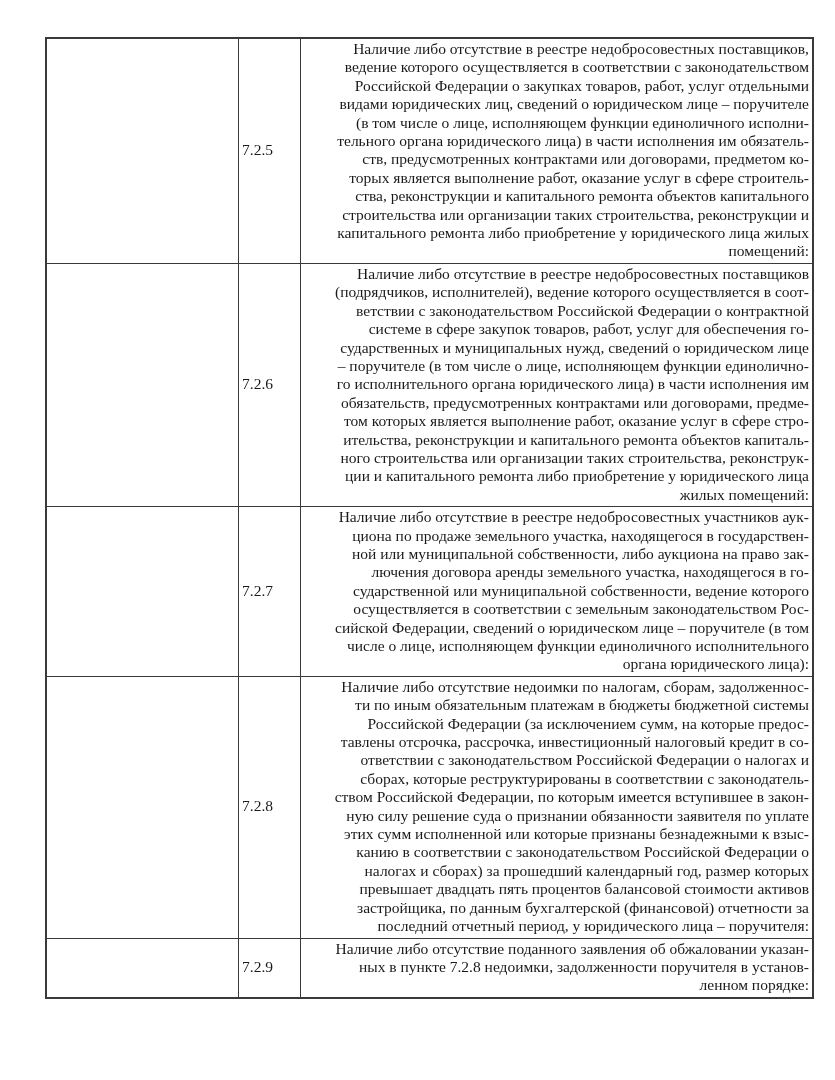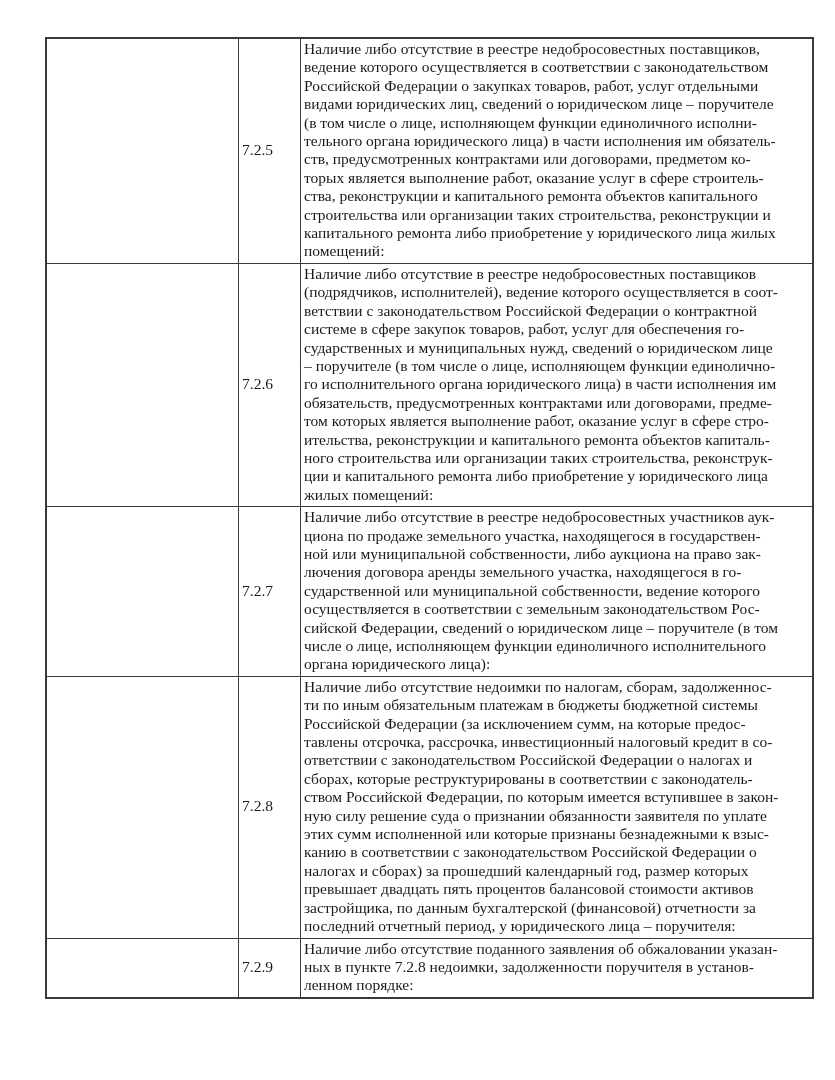--- a/index.html
+++ b/index.html
@@ -38,20 +38,21 @@
     width: 55px;
     vertical-align: middle;
     padding-left: 2px;
     padding-right: 1px;
   }
   td.col-text {
     width: 505px;
     vertical-align: top;
     white-space: pre-line;
     overflow: hidden;
+    text-align: right;
   }
 </style>
 </head>
 <body>
 
 <div class="page">
   <table class="doc-table">
     <tbody>
       <tr>
         <td class="col-empty"></td>

